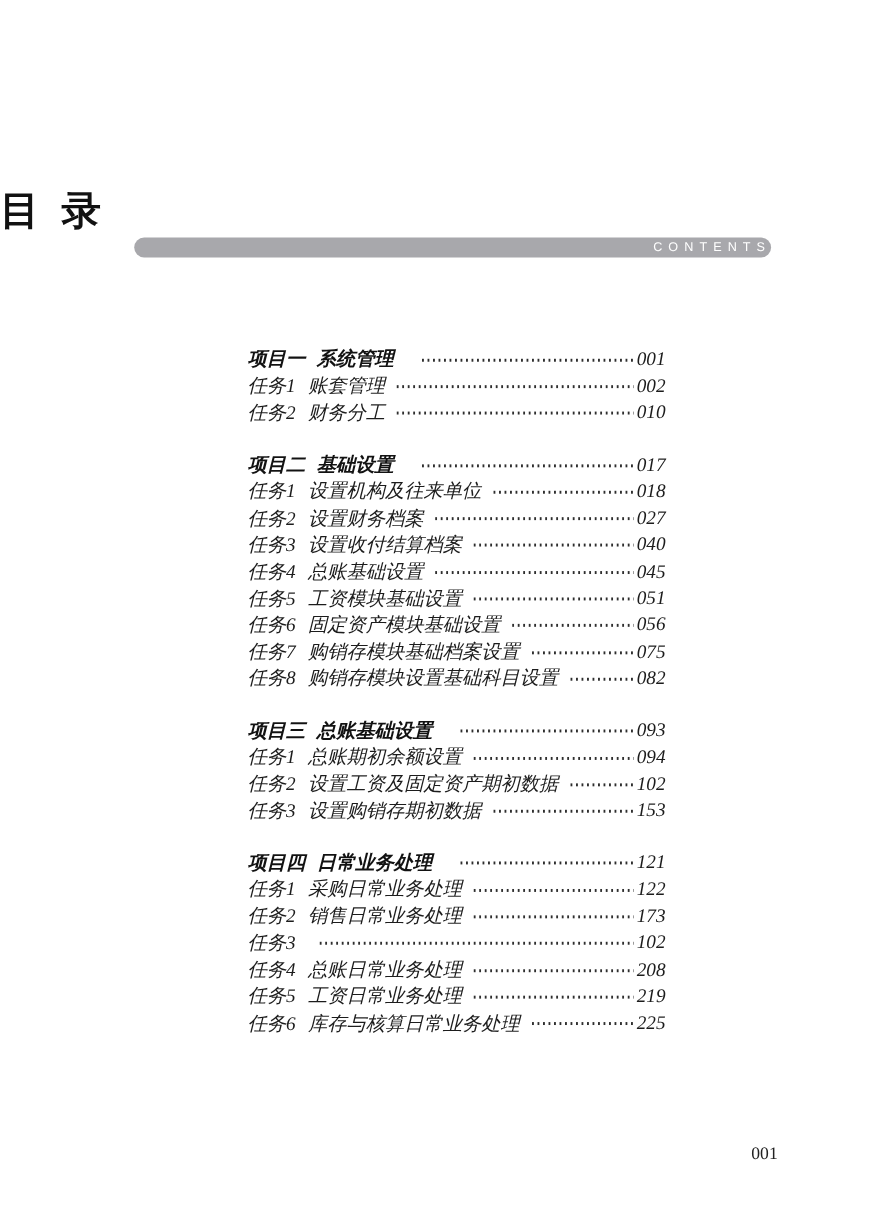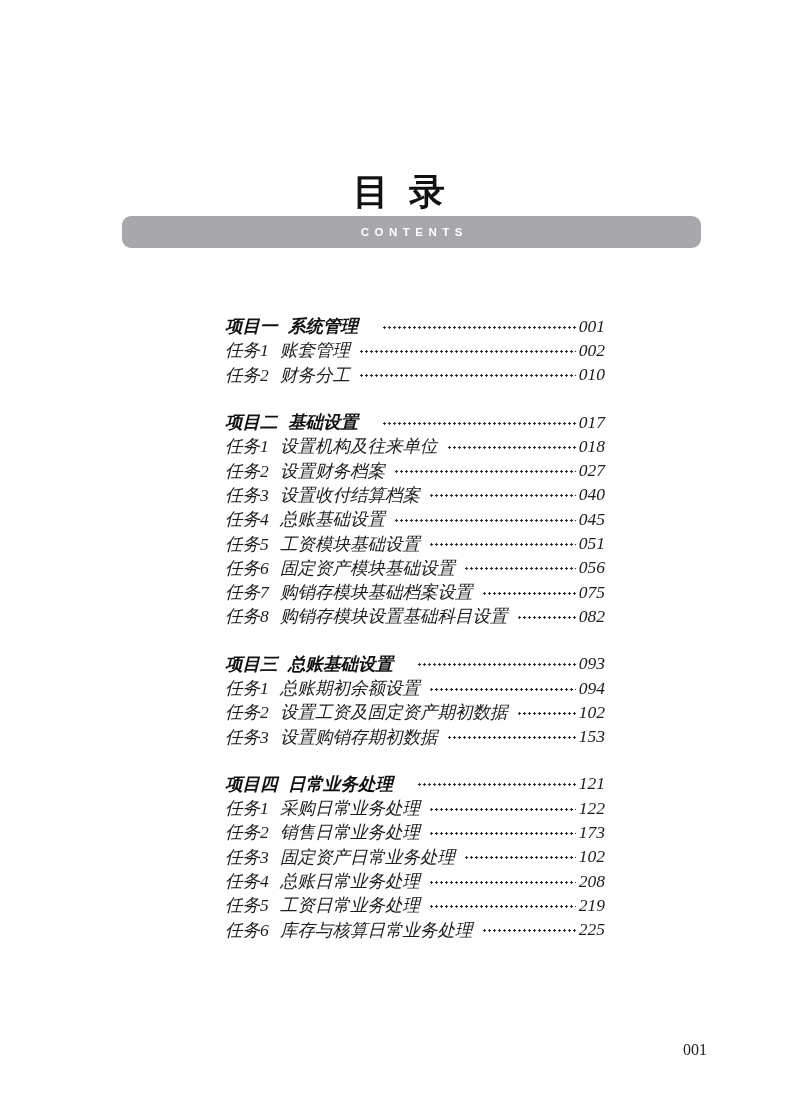--- a/index.html
+++ b/index.html
@@ -8,39 +8,38 @@
     width: 799px; height: 1114px;
     background: #ffffff;
     margin: 0 auto;
     overflow: hidden;
     font-family: "Liberation Serif", "DejaVu Serif", serif;
     color: #1c1c1c;
   }
   .doc-title {
     position: absolute;
     top: 171px; left: 0; width: 100%;
-    text-align: center;
+    text-align: left;
     font-family: "Liberation Sans", "DejaVu Sans", sans-serif;
     font-weight: bold;
     font-size: 36px;
     line-height: 42px;
     letter-spacing: 1px;
     word-spacing: 8px;
     color: #111111;
   }
   .banner {
     position: absolute;
     left: 122px; top: 216px;
-    width: 579px; height: 32px;
+    width: 579px; height: 18px;
     border-radius: 9px;
     background: #a8a8ac;
     display: flex;
     align-items: center;
-    justify-content: center;
-    font-weight: bold;
+    justify-content: flex-end;
   }
   .banner span {
     font-family: "Liberation Sans", "DejaVu Sans", sans-serif;
     font-size: 11.5px;
     line-height: 18px;
     color: #ffffff;
     letter-spacing: 5.5px;
     text-indent: 5.5px;
   }
   .toc {
@@ -204,21 +203,20 @@
     <span class="pg">122</span>
   </div>
         <div class="row">
     <span class="lbl">任务2</span>
     <span class="ttl">销售日常业务处理</span>
     <span class="leader"></span>
     <span class="pg">173</span>
   </div>
         <div class="row">
     <span class="lbl">任务3</span>
-    <span class="ttl">固定资产日常业务处理</span>
     <span class="leader"></span>
     <span class="pg">102</span>
   </div>
         <div class="row">
     <span class="lbl">任务4</span>
     <span class="ttl">总账日常业务处理</span>
     <span class="leader"></span>
     <span class="pg">208</span>
   </div>
         <div class="row">

